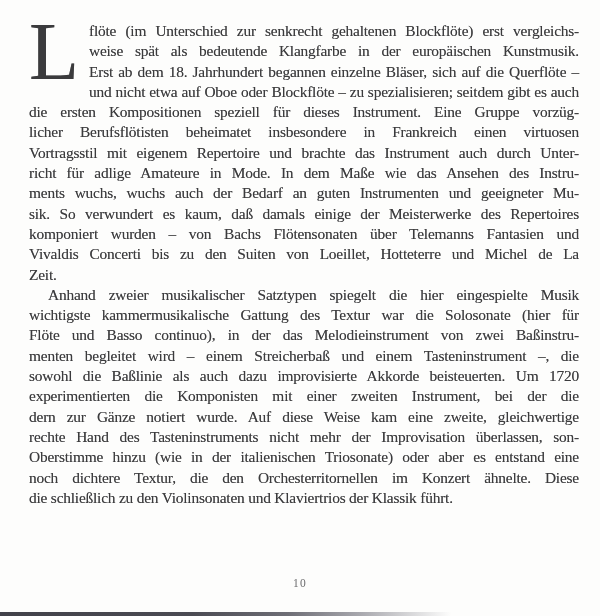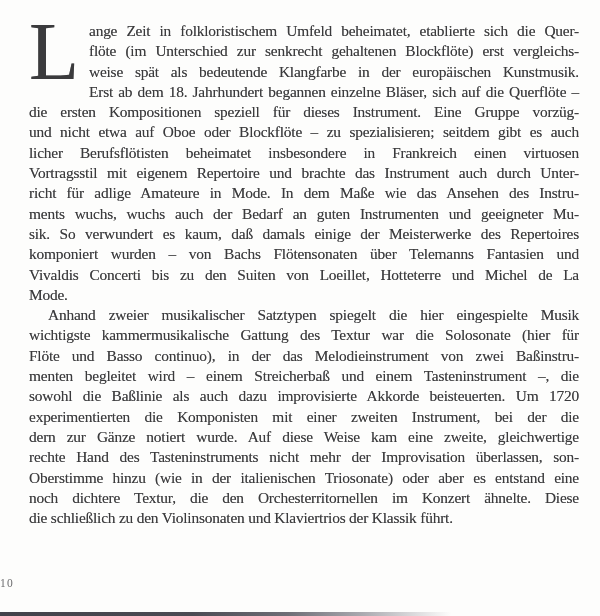--- a/index.html
+++ b/index.html
@@ -50,21 +50,21 @@
     text-align-last: left;
   }
   .line.indent {
     padding-left: 19px;
   }
   .pagenum {
     position: absolute;
     left: 0;
     right: 0;
     top: 577px;
-    text-align: left;
+    text-align: center;
     font-size: 11.5px;
     letter-spacing: 1.2px;
     color: var(--pagenum);
   }
   .scan-edge {
     position: absolute;
     left: 0;
     bottom: 0;
     height: 4px;
     width: 480px;
@@ -76,34 +76,33 @@
       rgba(200,200,206,0) 94%);
   }
 </style>
 </head>
 <body>
 
 <div class="page">
   <div class="textblock" id="textblock">
       <div class="para">
         <span class="dropcap">L</span>
-        <div class="line justify">ange Zeit in folkloristischem Umfeld beheimatet, etablierte sich die Quer-</div>
         <div class="line justify">flöte (im Unterschied zur senkrecht gehaltenen Blockflöte) erst vergleichs-</div>
         <div class="line justify">weise spät als bedeutende Klangfarbe in der europäischen Kunstmusik.</div>
         <div class="line justify">Erst ab dem 18. Jahrhundert begannen einzelne Bläser, sich auf die Querflöte –</div>
+        <div class="line justify">und nicht etwa auf Oboe oder Blockflöte – zu spezialisieren; seitdem gibt es auch</div>
         <div class="line justify">die ersten Kompositionen speziell für dieses Instrument. Eine Gruppe vorzüg-</div>
-        <div class="line justify">und nicht etwa auf Oboe oder Blockflöte – zu spezialisieren; seitdem gibt es auch</div>
         <div class="line justify">licher Berufsflötisten beheimatet insbesondere in Frankreich einen virtuosen</div>
         <div class="line justify">Vortragsstil mit eigenem Repertoire und brachte das Instrument auch durch Unter-</div>
         <div class="line justify">richt für adlige Amateure in Mode. In dem Maße wie das Ansehen des Instru-</div>
         <div class="line justify">ments wuchs, wuchs auch der Bedarf an guten Instrumenten und geeigneter Mu-</div>
         <div class="line justify">sik. So verwundert es kaum, daß damals einige der Meisterwerke des Repertoires</div>
         <div class="line justify">komponiert wurden – von Bachs Flötensonaten über Telemanns Fantasien und</div>
         <div class="line justify">Vivaldis Concerti bis zu den Suiten von Loeillet, Hotteterre und Michel de La</div>
-        <div class="line lastline">Mode.</div>
+        <div class="line lastline">Zeit.</div>
       </div>
       <div class="para">
         <div class="line justify indent">Anhand zweier musikalischer Satztypen spiegelt die hier eingespielte Musik</div>
         <div class="line justify">wichtigste kammermusikalische Gattung des Textur war die Solosonate (hier für</div>
         <div class="line justify">Flöte und Basso continuo), in der das Melodieinstrument von zwei Baßinstru-</div>
         <div class="line justify">menten begleitet wird – einem Streicherbaß und einem Tasteninstrument –, die</div>
         <div class="line justify">sowohl die Baßlinie als auch dazu improvisierte Akkorde beisteuerten. Um 1720</div>
         <div class="line justify">experimentierten die Komponisten mit einer zweiten Instrument, bei der die</div>
         <div class="line justify">dern zur Gänze notiert wurde. Auf diese Weise kam eine zweite, gleichwertige</div>
         <div class="line justify">rechte Hand des Tasteninstruments nicht mehr der Improvisation überlassen, son-</div>

